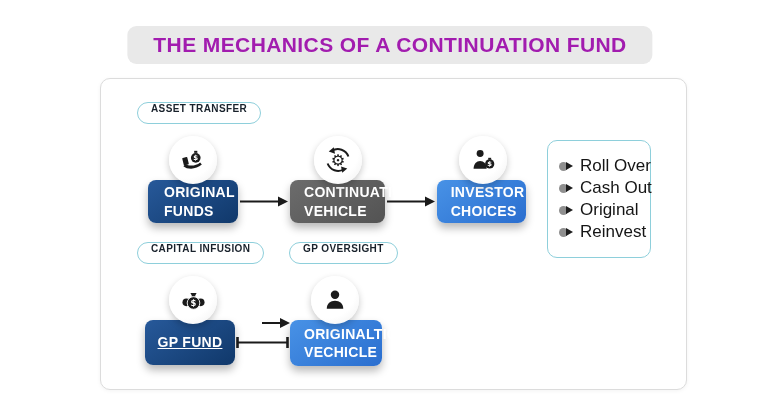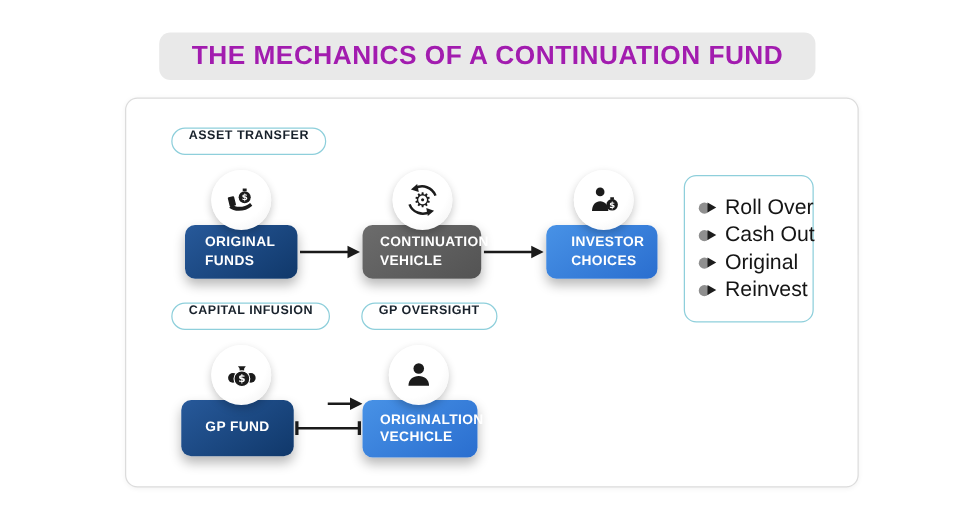--- a/index.html
+++ b/index.html
@@ -33,31 +33,31 @@
     box-shadow:0 3px 7px rgba(0,0,0,0.22);
     display:flex; align-items:center; justify-content:center; z-index:2;
   }
   .ic-funds    { left:169px; top:136px; }
   .ic-gear     { left:314px; top:136px; }
   .ic-investor { left:459px; top:136px; }
   .ic-bags     { left:169px; top:276px; }
   .ic-person   { left:311px; top:276px; }
   .node {
     position:absolute; border-radius:8px; color:#ffffff; font-weight:bold;
-    font-size:11px; line-height:1.3; letter-spacing:0.3px;
+    font-size:14px; line-height:1.3; letter-spacing:0.3px;
     display:flex; align-items:center; box-sizing:border-box;
     box-shadow:0 5px 9px rgba(0,0,0,0.28); z-index:1;
   }
   .node-navy { background:linear-gradient(145deg,#27599a 0%, #10386a 100%); }
   .node-gray { background:linear-gradient(145deg,#6c6c6c 0%, #535353 100%); }
   .node-blue { background:linear-gradient(145deg,#4892e6 0%, #2a6ecf 100%); }
   .node-original    { left:148px; top:180px; width:90px; height:43px; padding-left:16px; padding-right:4px; }
   .node-continuation{ left:290px; top:180px; width:95px; height:43px; padding-left:14px; padding-right:4px; }
   .node-investor    { left:437px; top:180px; width:89px; height:43px; justify-content:center; text-align:left; padding:0 8px 0 20px; }
-  .node-gpfund      { left:145px; top:320px; width:90px; height:45px; justify-content:center; }
+  .node-gpfund      { left:145px; top:320px; width:90px; height:45px; justify-content:center;text-decoration:underline; }
   .node-origination { left:290px; top:320px; width:92px; height:46px; padding-left:14px; padding-right:20px; }
   .arrow { position:absolute; z-index:2; }
   .arrow-1 { left:240px; top:195px; }
   .arrow-2 { left:387px; top:195px; }
   .arrow-small { left:262px; top:317px; }
   .tbar { left:236px; top:336px; }
   .choices-panel {
     position:absolute; left:547px; top:140px; width:104px; height:118px;
     border:1.5px solid #8ecfdb; border-radius:10px; background:#fff;
     box-sizing:border-box; display:flex; flex-direction:column;

